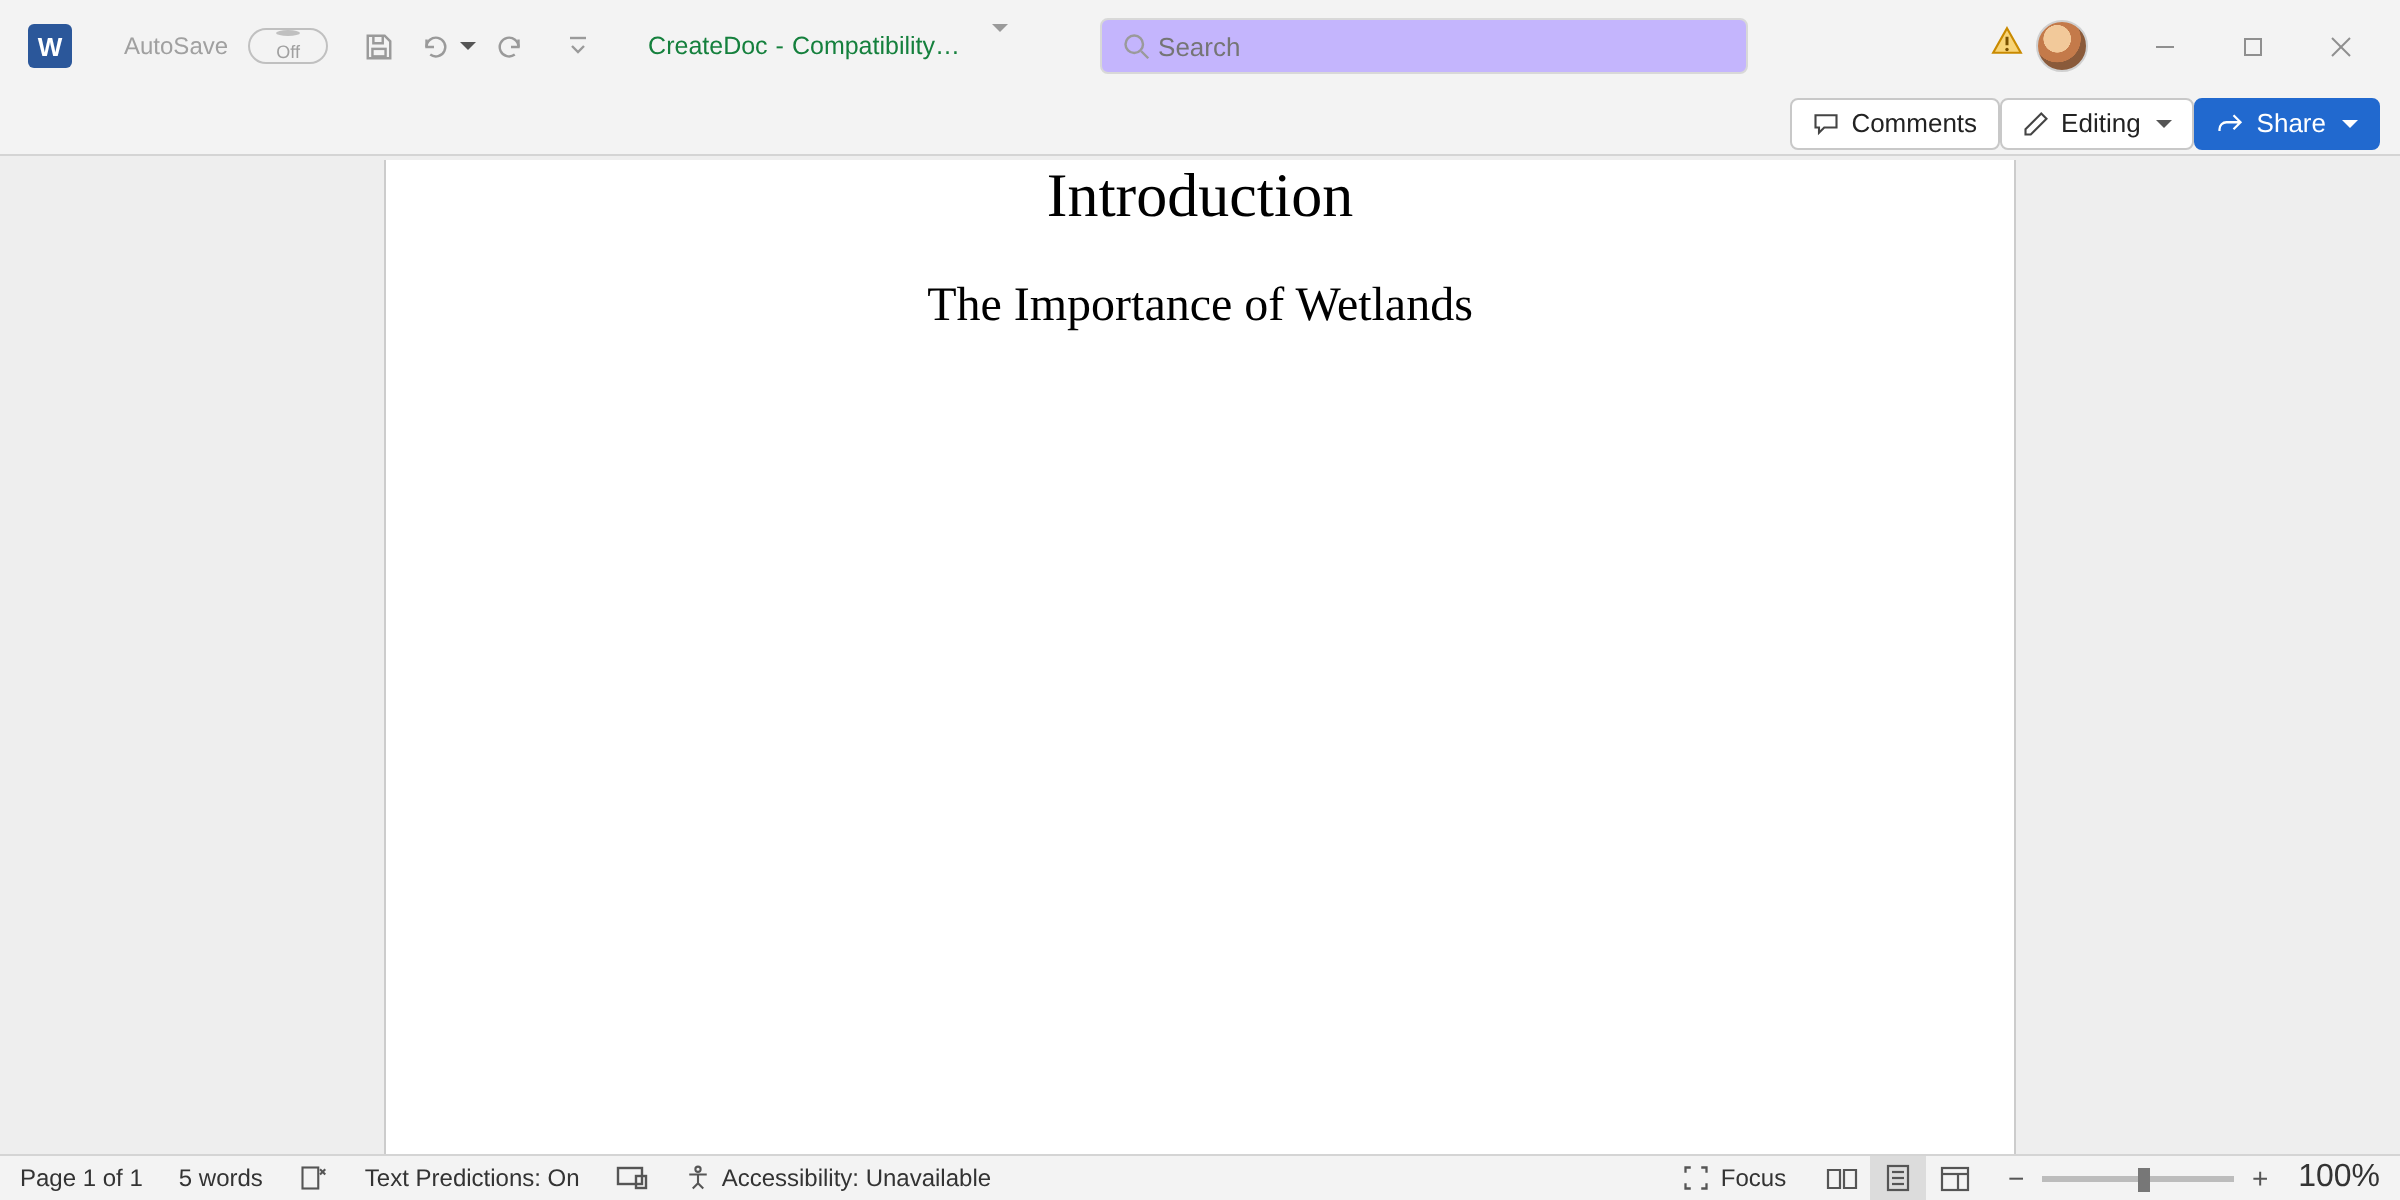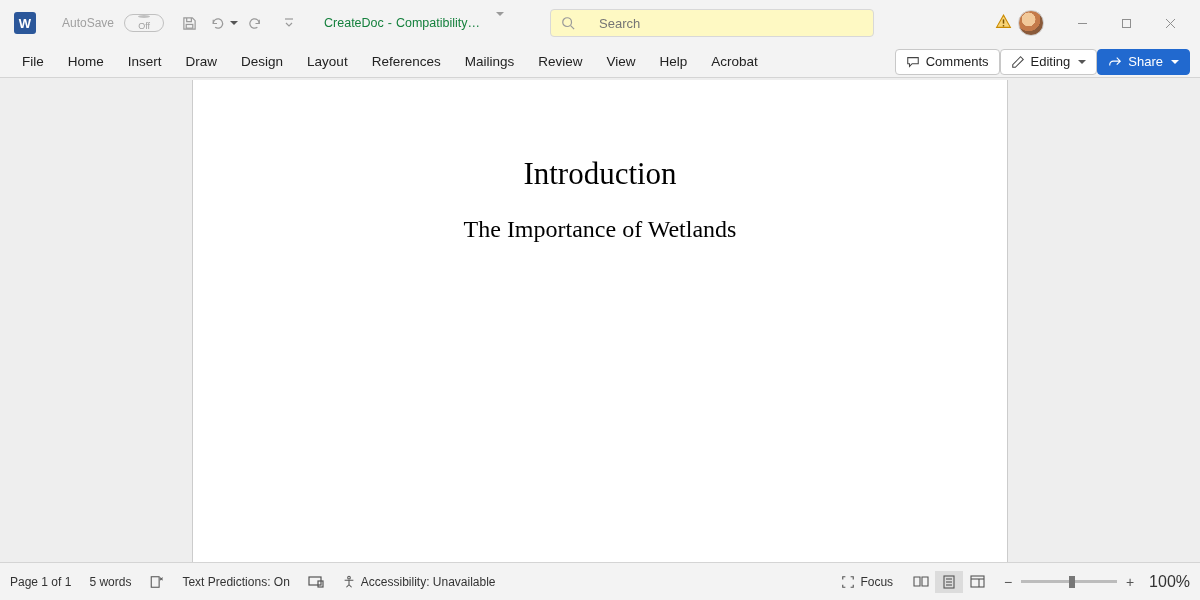--- a/index.html
+++ b/index.html
@@ -87,27 +87,27 @@
       gap: 4px;
     }
     .title-chevron {
       margin-left: 10px;
       color: #a0a0a0;
     }
     .search-box {
       margin-left: 40px;
       width: 324px;
       height: 28px;
-      background: #fef9c3;
+      background: #c4b5fd;
       border: 1px solid #d8d8d8;
       border-radius: 4px;
       display: flex;
       align-items: center;
       padding: 0 10px;
-      gap: 24px;
+      gap: 4px;
     }
     .search-box input {
       border: none;
       background: transparent;
       outline: none;
       font-size: 13px;
       color: #666;
       flex: 1;
     }
     .title-right {
@@ -204,42 +204,41 @@
       display: flex;
       justify-content: center;
     }
     .page {
       margin-top: 2px;
       width: 816px;
       background: #fff;
       border: 1px solid #ccc;
       border-top: none;
       height: 100%;
-      padding-top: 76px;
       text-align: center;
     }
     .page h1 {
       font-family: "Times New Roman", Times, serif;
       font-size: 31px;
       font-weight: 400;
       color: #000;
     }
     .page h2 {
       font-family: "Times New Roman", Times, serif;
       font-size: 24px;
       font-weight: 400;
       color: #000;
       margin-top: 24px;
     }
     
     .status-bar {
       position: absolute;
       bottom: 0;
       left: 0; right: 0;
-      height: 38px;
+      height: 23px;
       background: #f3f3f3;
       border-top: 1px solid #d4d4d4;
       display: flex;
       align-items: center;
       padding: 0 10px;
       font-size: 12px;
       color: #333;
     }
     .status-left {
       display: flex;
@@ -384,34 +383,20 @@
         <svg width="11" height="11" viewBox="0 0 11 11" stroke="#8f8f8f" stroke-width="1">
             <line x1="1" y1="1" x2="10" y2="10"></line>
             <line x1="10" y1="1" x2="1" y2="10"></line>
           </svg>
       </div>
     </div>
   </div>
 </div>
 
 <div class="ribbon">
-  <div class="ribbon-tabs">
-    <div class="ribbon-tab">File</div>
-    <div class="ribbon-tab">Home</div>
-    <div class="ribbon-tab">Insert</div>
-    <div class="ribbon-tab">Draw</div>
-    <div class="ribbon-tab">Design</div>
-    <div class="ribbon-tab">Layout</div>
-    <div class="ribbon-tab">References</div>
-    <div class="ribbon-tab">Mailings</div>
-    <div class="ribbon-tab">Review</div>
-    <div class="ribbon-tab">View</div>
-    <div class="ribbon-tab">Help</div>
-    <div class="ribbon-tab">Acrobat</div>
-  </div>
 
   <div class="ribbon-right">
     <div class="pill-btn">
       <svg width="14" height="14" viewBox="0 0 16 16" fill="none" stroke="#444" stroke-width="1.2">
         <path d="M2 3h12v7H7l-3 3v-3H2z"></path>
       </svg>
       <span>Comments</span>
     </div>
     <div class="pill-btn">
       <svg width="14" height="14" viewBox="0 0 16 16" fill="none" stroke="#444" stroke-width="1.2">

